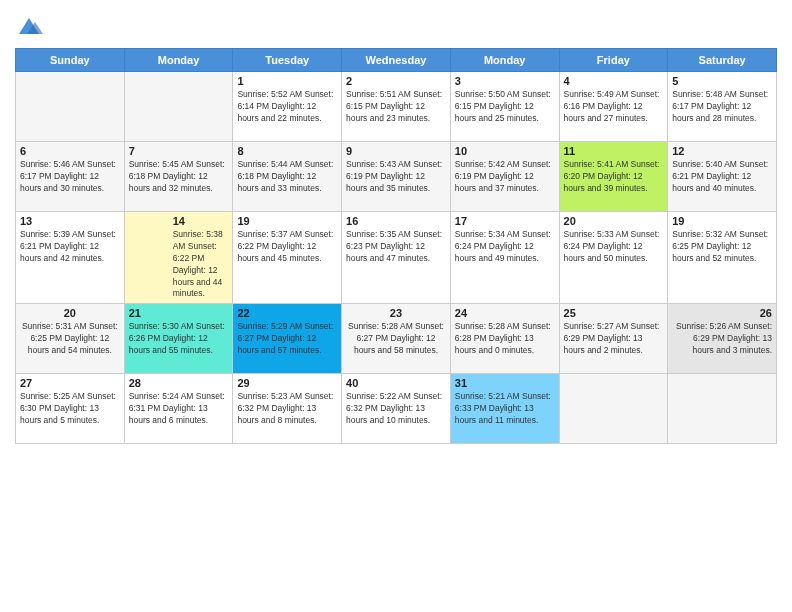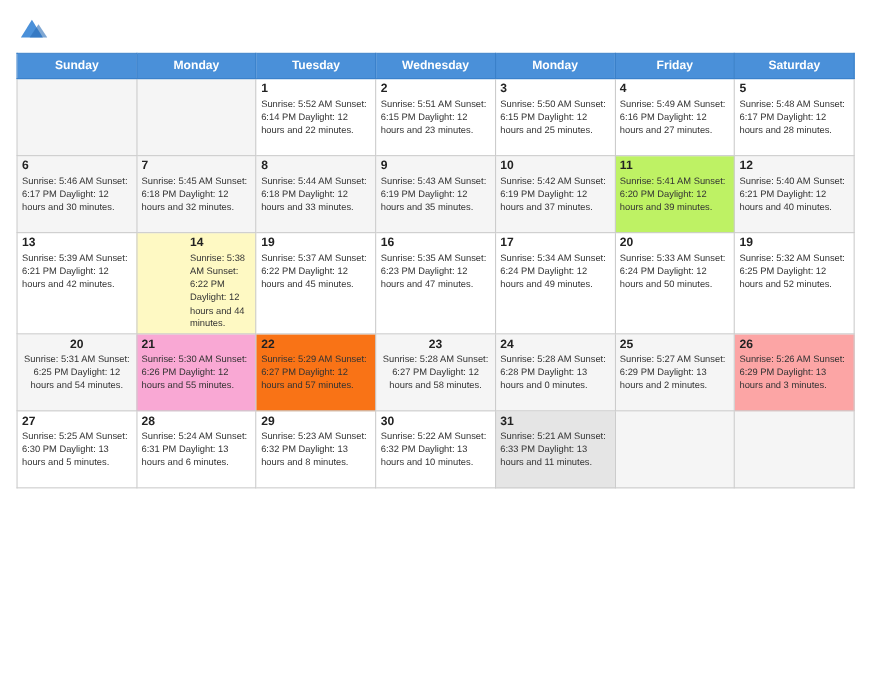--- a/index.html
+++ b/index.html
@@ -277,28 +277,28 @@
           </td>
         </tr>
         <tr>
           <td style="background: rgb(245, 245, 245); text-align: center;">
             <span class="day-num">20</span>
             <div class="day-info">Sunrise: 5:31 AM
 Sunset: 6:25 PM
 Daylight: 12 hours
 and 54 minutes.</div>
           </td>
-          <td style="background: #f9a8d4;">
+          <td style="background: #5eead4;">
             <span class="day-num">21</span>
             <div class="day-info">Sunrise: 5:30 AM
 Sunset: 6:26 PM
 Daylight: 12 hours
 and 55 minutes.</div>
           </td>
-          <td style="background: #f97316;">
+          <td style="background: #0ea5e9;">
             <span class="day-num">22</span>
             <div class="day-info">Sunrise: 5:29 AM
 Sunset: 6:27 PM
 Daylight: 12 hours
 and 57 minutes.</div>
           </td>
           <td style="background: rgb(245, 245, 245); text-align: center;">
             <span class="day-num">23</span>
             <div class="day-info">Sunrise: 5:28 AM
 Sunset: 6:27 PM
@@ -312,21 +312,21 @@
 Daylight: 13 hours
 and 0 minutes.</div>
           </td>
           <td style="background: rgb(245, 245, 245);">
             <span class="day-num">25</span>
             <div class="day-info">Sunrise: 5:27 AM
 Sunset: 6:29 PM
 Daylight: 13 hours
 and 2 minutes.</div>
           </td>
-          <td style="background: #fca5a5;">
+          <td style="background: #e5e5e5; text-align: right;">
             <span class="day-num">26</span>
             <div class="day-info">Sunrise: 5:26 AM
 Sunset: 6:29 PM
 Daylight: 13 hours
 and 3 minutes.</div>
           </td>
         </tr>
         <tr>
           <td style="background: rgb(255, 255, 255);">
             <span class="day-num">27</span>
@@ -343,27 +343,27 @@
 and 6 minutes.</div>
           </td>
           <td style="background: rgb(255, 255, 255);">
             <span class="day-num">29</span>
             <div class="day-info">Sunrise: 5:23 AM
 Sunset: 6:32 PM
 Daylight: 13 hours
 and 8 minutes.</div>
           </td>
           <td style="background: rgb(255, 255, 255);">
-            <span class="day-num">30</span>
+            <span class="day-num">40</span>
             <div class="day-info">Sunrise: 5:22 AM
 Sunset: 6:32 PM
 Daylight: 13 hours
 and 10 minutes.</div>
           </td>
-          <td style="background: #e5e5e5; margin-left: 28px;">
+          <td style="background: #7dd3fc; margin-left: 28px;">
             <span class="day-num">31</span>
             <div class="day-info">Sunrise: 5:21 AM
 Sunset: 6:33 PM
 Daylight: 13 hours
 and 11 minutes.</div>
           </td>
           <td class="empty"></td>
           <td class="empty"></td>
         </tr>
       </tbody>

